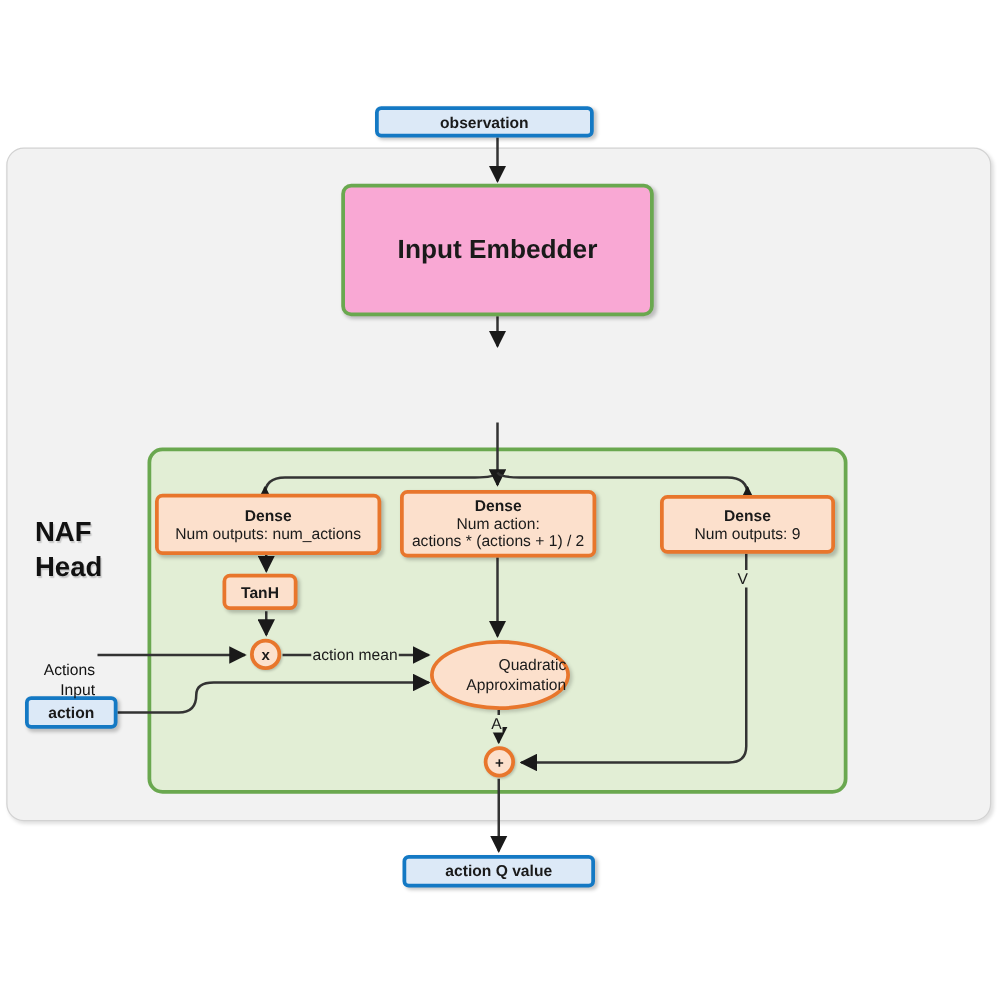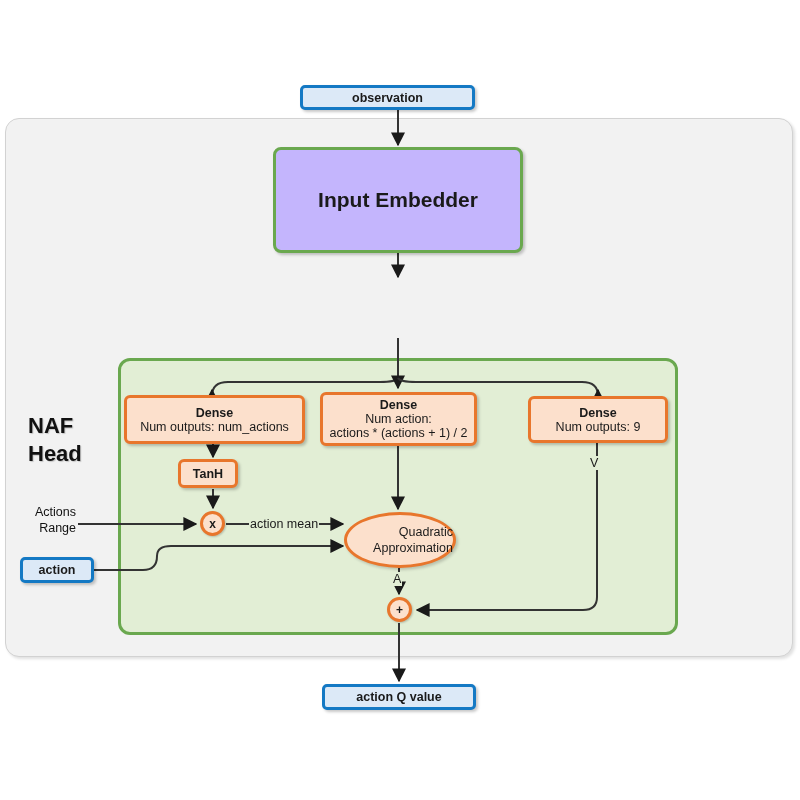--- a/index.html
+++ b/index.html
@@ -68,21 +68,21 @@
   }
 
   .node.io {
     background: #dce9f7;
     border: 3px solid #1479c4;
     border-radius: 5px;
     font-size: 12.5px;
     font-weight: bold;
   }
   .node.green {
-    background: #c4b5fd;
+    background: #f9a8d4;
     border: 3px solid #6aa84f;
     border-radius: 8px;
     font-weight: bold;
     text-align: center;
   }
   .node.orange {
     background: #fce0cc;
     border: 3px solid #e8762c;
     border-radius: 6px;
     font-size: 12.5px;
@@ -237,23 +237,23 @@
   </div>
 
   <div class="node io" style="left:20px; top:557px; width:74px; height:26px;">
     <span>action</span>
   </div>
 
   <div class="node io" style="left:322px; top:684px; width:154px; height:26px;">
     <span>action Q value</span>
   </div>
 
-  <div class="side-label" style="left:14px; top:504px; width:62px;text-align:right;">
+  <div class="side-label" style="left:14px; top:528px; width:62px;text-align:right;">
     <div>Actions</div>
-    <div>Range</div>
+    <div>Input</div>
   </div>
 
   <div class="edge-label" style="left:249px; top:517px;">action mean</div>
 
   <div class="edge-label" style="left:392px; top:572px;">A</div>
 
   <div class="edge-label" style="left:589px; top:456px;">V</div>
 
 </div>
 

